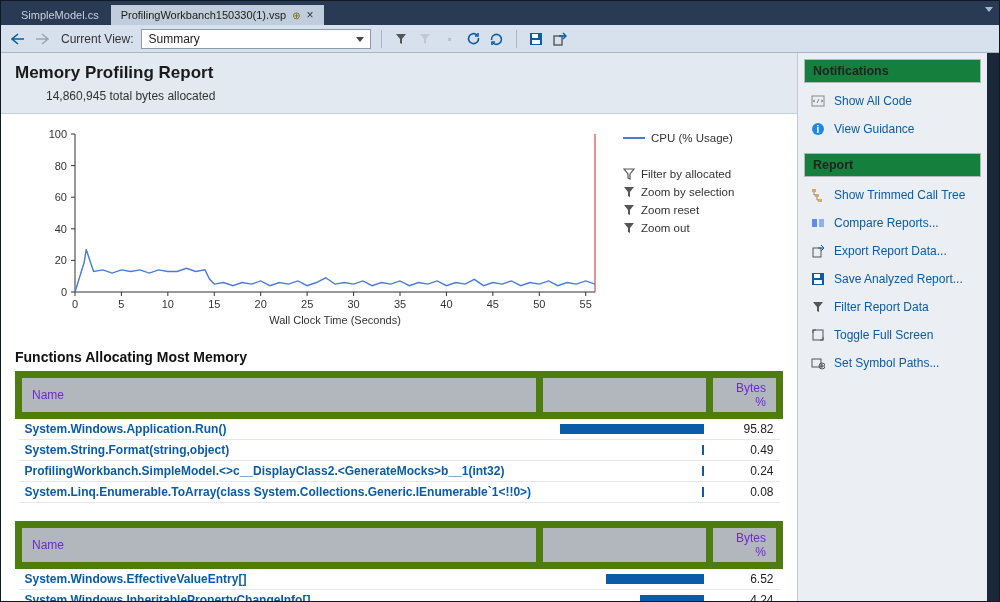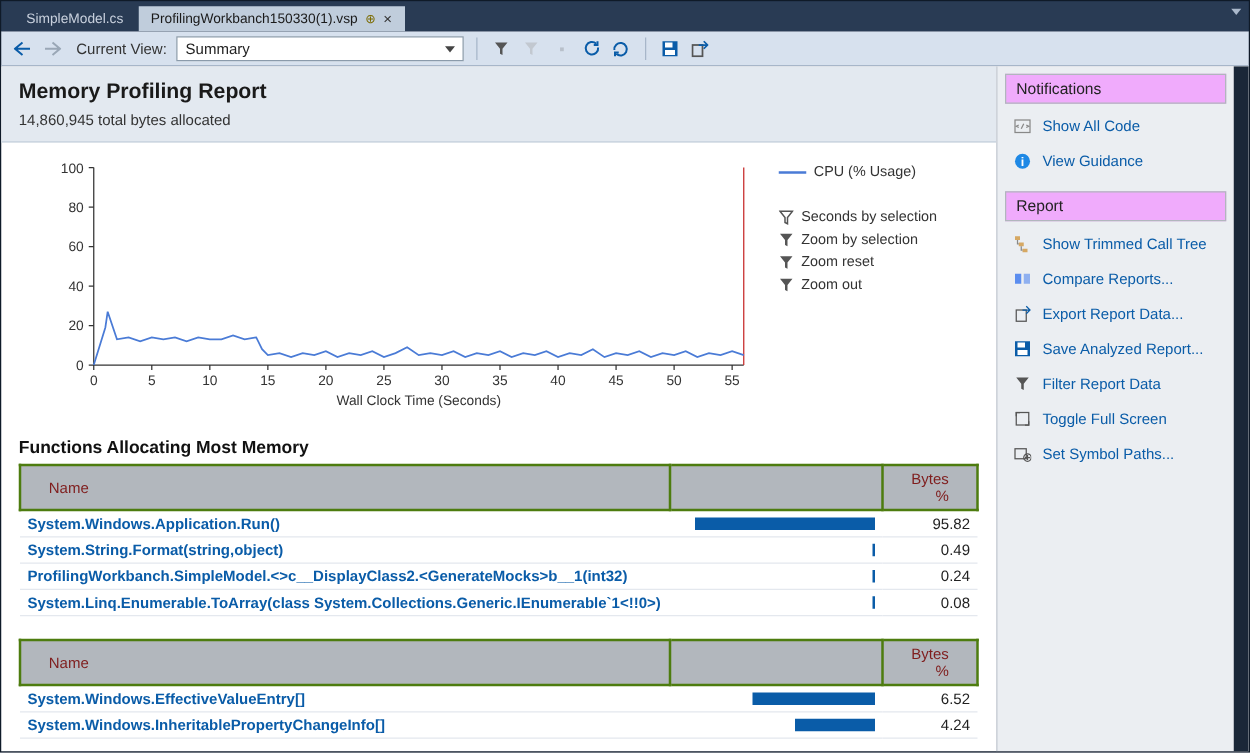--- a/index.html
+++ b/index.html
@@ -98,53 +98,53 @@
   background: #fff;
   overflow: hidden;
 }
 .report-col { flex: 1; display:flex; flex-direction:column; overflow:auto; }
 .report-header {
   background: #e3e9f0;
   padding: 10px 14px 10px 14px;
   border-bottom: 1px solid #c5cfdb;
 }
 .report-title { font-size: 17px; font-weight: bold; color: #1a1a1a; }
-.report-sub { font-size: 12px; color: #333; margin-top: 6px; }
+.report-sub { font-size: 12px; color: #333; margin-top: 6px; margin-left: 31px; }
 .report-body { padding: 14px 14px 0 14px; }
 .chart-row { display:flex; gap: 18px; margin-bottom: 18px; }
 .chart-box { flex: 1; }
 .chart-svg { width: 590px; height: 200px; }
 .legend-col { width: 160px; padding-top: 4px; font-size: 11.5px; color:#333; }
 .legend-item { display:flex; align-items:center; gap:6px; margin-bottom:6px; }
 .legend-line { width:22px; height:0; border-top:2px solid #4a7bd6; }
 .section-title { font-size: 14px; font-weight: bold; margin: 6px 0 6px 0; color:#111; }
 .grid { width: 100%; border-collapse: collapse; font-size: 12px; }
 .grid th {
   background: #b2b7bd;
-  color: #7f1d1d;
+  color: #6d28d9;
   font-weight: normal;
   text-align: left;
-  padding: 3px 22px;
-  border: 2px solid #4d7c0f;
+  padding: 3px 10px;
+  border: 7px solid #4d7c0f;
 }
 .grid th.right, .grid td.right { text-align: right; }
 .grid td { padding: 3px 6px; border-bottom: 1px solid #e4e8ee; }
 .grid td.link { color: #0a5ca8; cursor: pointer; font-weight: bold; }
 .bar-cell { width: 160px; }
 .bar { height: 10px; background:#0a5ca8; margin-left:auto; }
 .side-col {
   width: 190px;
   background: #ebeef2;
   border-left: 1px solid #c3c9d1;
   padding: 6px 6px;
   overflow: auto;
 }
 .panel-head {
-  background: #f0abfc;
-  font-weight: normal;
+  background: #15803d;
+  font-weight: bold;
   padding: 4px 8px;
   font-size: 12.5px;
   border: 1px solid #b1b6bd;
   margin-bottom: 4px;
 }
 .side-link {
   display: flex;
   align-items: center;
   gap: 8px;
   padding: 6px 6px;
@@ -286,21 +286,21 @@
           <div class="legend-col">
             <div class="legend-item">
               <span class="legend-line"></span>
               <span>CPU (% Usage)</span>
             </div>
             <div style="height:18px"></div>
             <div class="legend-item">
               <svg width="12" height="12" viewBox="0 0 12 12">
                   <path d="M1 1h10L7 6v5l-2-1V6z" fill="none" stroke="#555" stroke-width="1.2"></path>
                 </svg>
-              <span>Seconds by selection</span>
+              <span>Filter by allocated</span>
             </div>
             <div class="legend-item">
               <svg width="12" height="12" viewBox="0 0 12 12">
                   <path d="M1 1h10L7 6v5l-2-1V6z" fill="#555"></path>
                 </svg>
               <span>Zoom by selection</span>
             </div>
             <div class="legend-item">
               <svg width="12" height="12" viewBox="0 0 12 12">
                   <path d="M1 1h10L7 6v5l-2-1V6z" fill="#555"></path>

